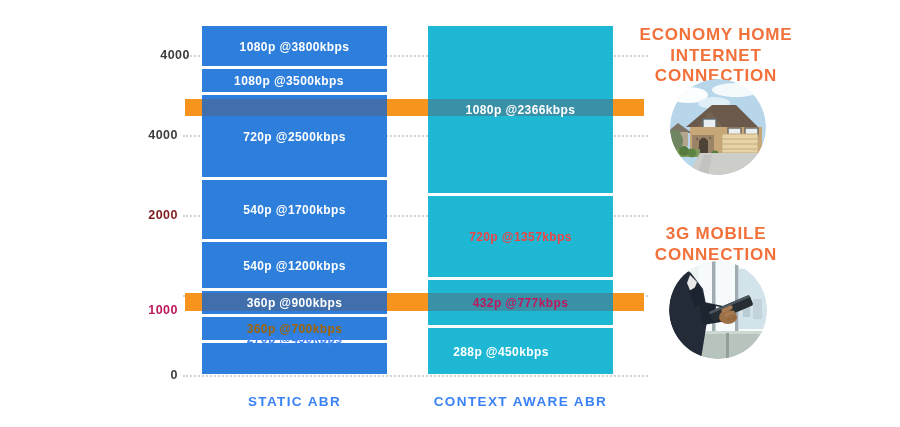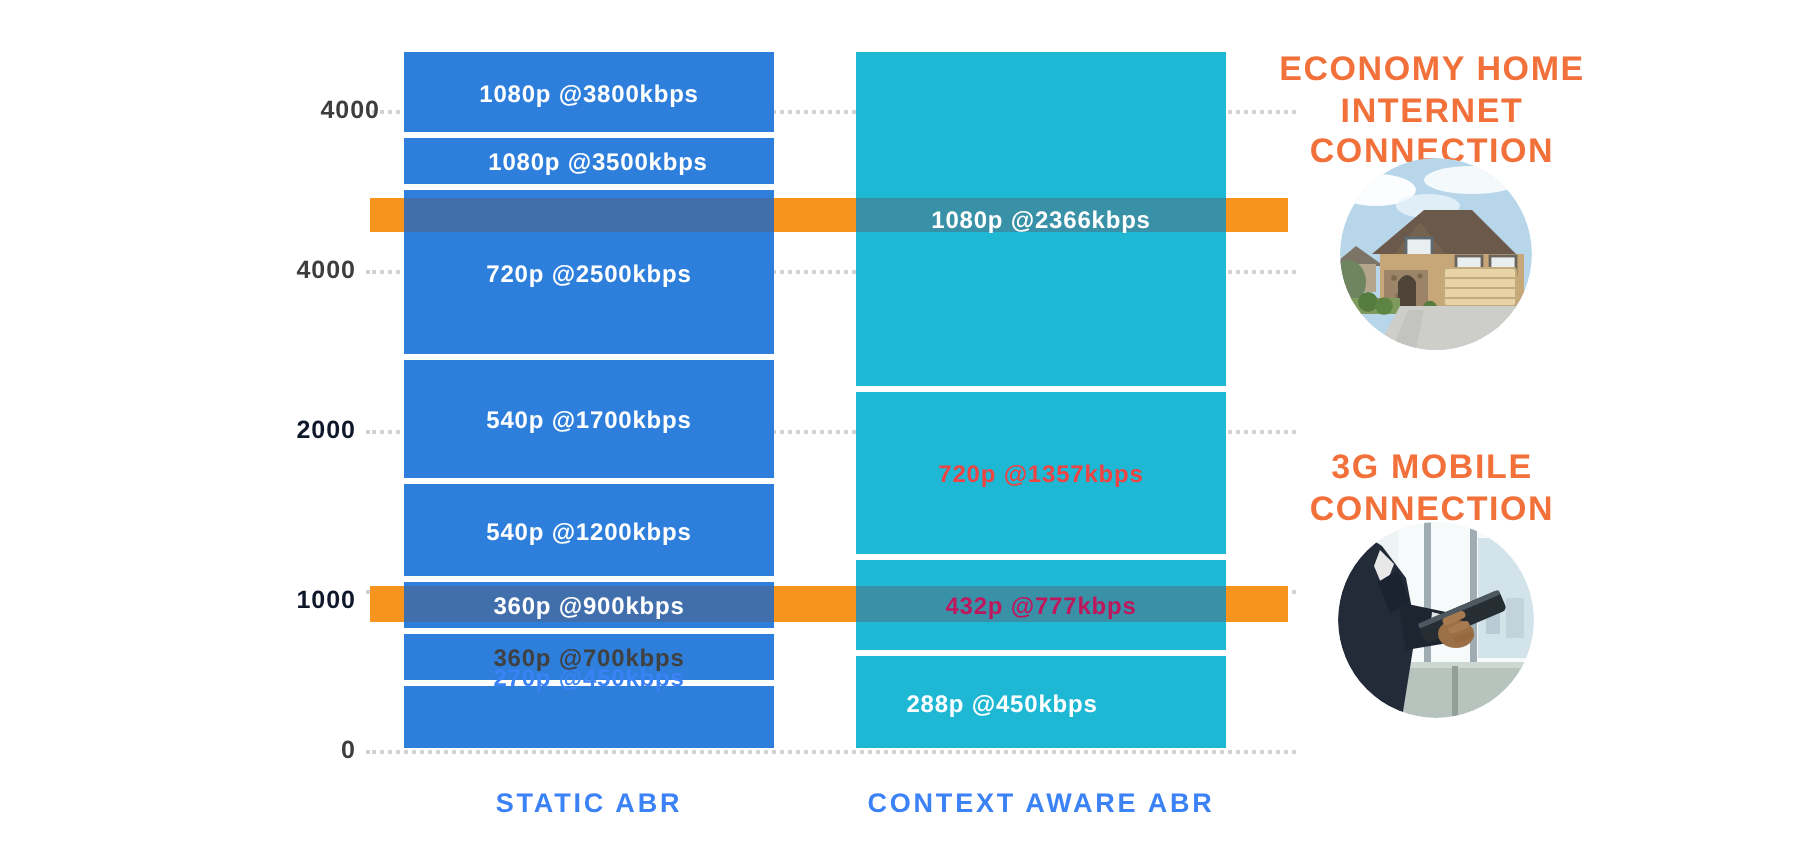--- a/index.html
+++ b/index.html
@@ -24,48 +24,48 @@
   .photo-circle svg{display:block;}
 </style>
 </head>
 <body>
 
 <div class="stage">
   <div id="chart-layer">
       <div class="grid-line" style="left: 183px; width: 465px; top: 375px; border-top-color: rgb(210, 210, 210);"></div>
       <div class="y-tick" style="left: 120px; top: 368px; color: rgb(61, 61, 61);">0</div>
       <div class="grid-line" style="left: 183px; width: 465px; top: 295px; border-top-color: rgb(210, 210, 210);"></div>
-      <div class="y-tick" style="left: 120px; top: 293px; color: #0f172a;">1000</div>
+      <div class="y-tick" style="left: 120px; top: 303px; color: #be185d;">1000</div>
       <div class="grid-line" style="left: 183px; width: 465px; top: 215px; border-top-color: rgb(210, 210, 210);"></div>
-      <div class="y-tick" style="left: 120px; top: 208px; color: #0f172a;">2000</div>
+      <div class="y-tick" style="left: 120px; top: 208px; color: #7f1d1d;">2000</div>
       <div class="grid-line" style="left: 183px; width: 465px; top: 135px; border-top-color: rgb(210, 210, 210);"></div>
       <div class="y-tick" style="left: 120px; top: 128px; color: rgb(61, 61, 61);">4000</div>
       <div class="grid-line" style="left: 183px; width: 465px; top: 55px; border-top-color: rgb(210, 210, 210);"></div>
       <div class="y-tick" style="left: 132px; top: 48px; color: rgb(61, 61, 61);">4000</div>
       <div class="band" style="left: 185px; width: 459px; top: 99px; height: 17px; background: rgb(247, 148, 30);"></div>
       <div class="band" style="left: 185px; width: 459px; top: 293px; height: 18px; background: rgb(247, 148, 30);"></div>
       <div class="column" style="left: 202px; width: 185px;">
         <div class="segment" style="top: 343px; height: 31px; background: rgb(46, 127, 219);"></div>
         <div class="segment" style="top: 317px; height: 23px; background: rgb(46, 127, 219);"></div>
         <div class="segment" style="top: 291px; height: 23px; background: rgb(46, 127, 219);"></div>
         <div class="segment" style="top: 242px; height: 46px; background: rgb(46, 127, 219);"></div>
         <div class="segment" style="top: 180px; height: 59px; background: rgb(46, 127, 219);"></div>
         <div class="segment" style="top: 95px; height: 82px; background: rgb(46, 127, 219);"></div>
         <div class="segment" style="top: 69px; height: 23px; background: rgb(46, 127, 219);"></div>
         <div class="segment" style="top: 26px; height: 40px; background: rgb(46, 127, 219);"></div>
         <div class="band-overlay" style="top: 99px; height: 17px; background: rgba(92, 90, 108, 0.42);"></div>
         <div class="band-overlay" style="top: 293px; height: 18px; background: rgba(92, 90, 108, 0.42);"></div>
       </div>
       <div class="seg-label" style="left: 294.5px; top: 339px; color: #3b82f6;">270p @450kbps</div>
-      <div class="seg-label" style="left: 294.5px; top: 329px; color: #404040;">360p @700kbps</div>
+      <div class="seg-label" style="left: 294.5px; top: 329px; color: #a16207;">360p @700kbps</div>
       <div class="seg-label" style="left: 294.5px; top: 303px; color: rgb(255, 255, 255); text-align: right;">360p @900kbps</div>
       <div class="seg-label" style="left: 294.5px; top: 265.5px; color: rgb(255, 255, 255);">540p @1200kbps</div>
       <div class="seg-label" style="left: 294.5px; top: 210px; color: rgb(255, 255, 255);">540p @1700kbps</div>
       <div class="seg-label" style="left: 294.5px; top: 136.5px; color: rgb(255, 255, 255);">720p @2500kbps</div>
-      <div class="seg-label" style="left: 299px; top: 81px; color: rgb(255, 255, 255);">1080p @3500kbps</div>
+      <div class="seg-label" style="left: 289px; top: 81px; color: rgb(255, 255, 255);">1080p @3500kbps</div>
       <div class="seg-label" style="left: 294.5px; top: 46.5px; color: rgb(255, 255, 255);">1080p @3800kbps</div>
       <div class="col-label" style="left: 294.5px; top: 394px;">STATIC ABR</div>
       <div class="column" style="left: 428px; width: 185px;">
         <div class="segment" style="top: 328px; height: 46px; background: rgb(31, 184, 212);"></div>
         <div class="segment" style="top: 280px; height: 45px; background: rgb(31, 184, 212);"></div>
         <div class="segment" style="top: 196px; height: 81px; background: rgb(31, 184, 212);"></div>
         <div class="segment" style="top: 26px; height: 167px; background: rgb(31, 184, 212);"></div>
         <div class="band-overlay" style="top: 99px; height: 17px; background: rgba(92, 90, 108, 0.42);"></div>
         <div class="band-overlay" style="top: 293px; height: 18px; background: rgba(92, 90, 108, 0.42);"></div>
       </div>

